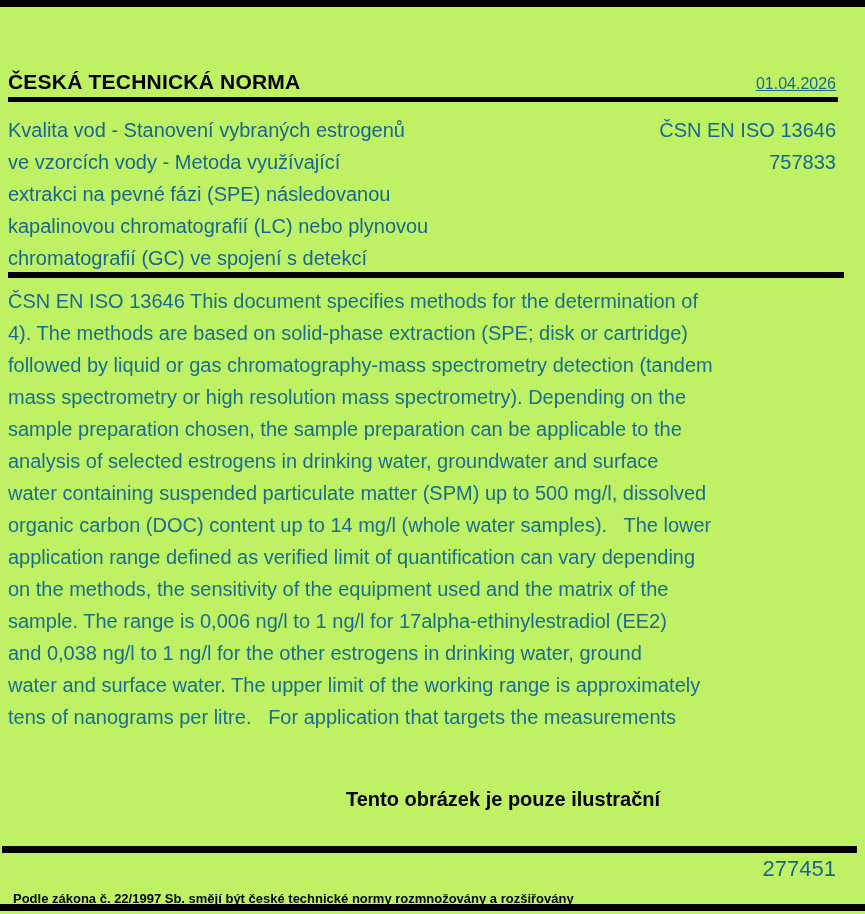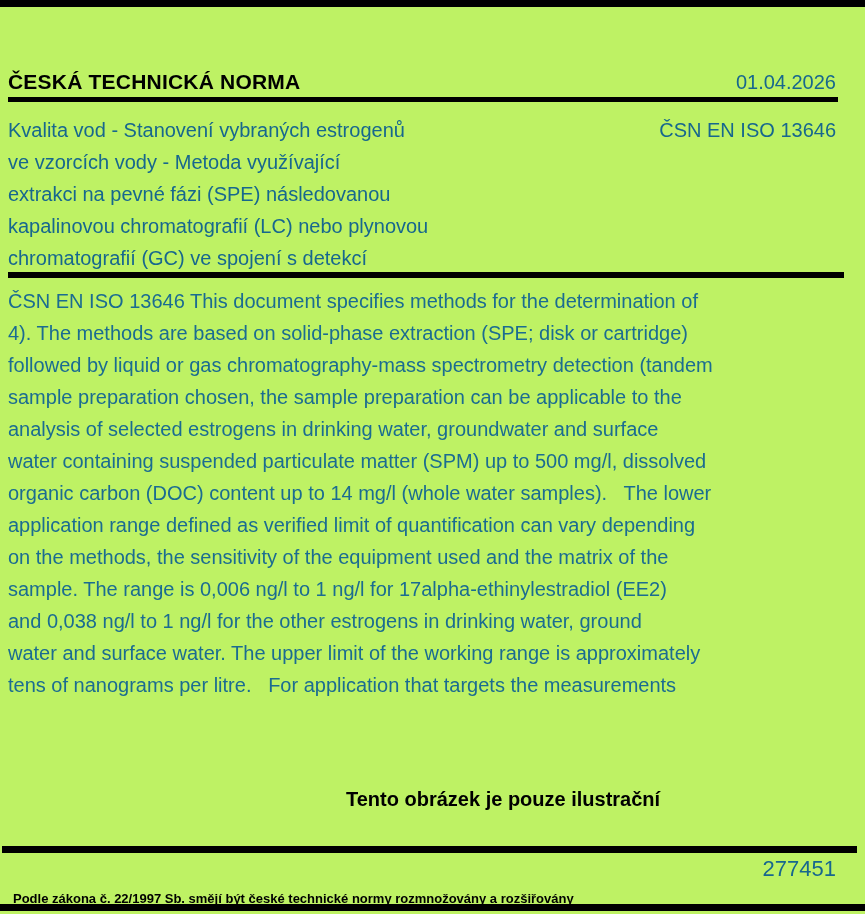--- a/index.html
+++ b/index.html
@@ -18,21 +18,21 @@
   .bottom-rule{left:0;top:904px;width:865px;height:7px;}
 
   .header-row{
     position:absolute;left:8px;right:29px;top:70px;
     display:flex;justify-content:space-between;align-items:baseline;
   }
   .header-title{
     font-size:21px;font-weight:bold;color:#000000;letter-spacing:0.2px;
   }
   .header-date{
-    font-size:20px;color:#17678E;
+    font-size:16px;color:#17678E;text-decoration:underline;
   }
 
   .title-row{
     position:absolute;left:8px;right:29px;top:114px;
     display:flex;justify-content:space-between;align-items:flex-start;
   }
   .title-left .tline{
     font-size:20px;line-height:32px;color:#17678E;white-space:pre;
   }
   .title-right{text-align:right;}
@@ -80,29 +80,31 @@
   <div class="title-row">
     <div class="title-left">
       <div class="tline">Kvalita vod - Stanovení vybraných estrogenů</div>
       <div class="tline">ve vzorcích vody - Metoda využívající</div>
       <div class="tline">extrakci na pevné fázi (SPE) následovanou</div>
       <div class="tline">kapalinovou chromatografií (LC) nebo plynovou</div>
       <div class="tline">chromatografií (GC) ve spojení s detekcí</div>
     </div>
     <div class="title-right">
       <div>ČSN EN ISO 13646</div>
+      <div>757833</div>
     </div>
   </div>
 
   <div class="rule main-rule"></div>
 
   <div class="body-text">
     <div class="bline">ČSN EN ISO 13646 This document specifies methods for the determination of</div>
     <div class="bline">4). The methods are based on solid-phase extraction (SPE; disk or cartridge)</div>
     <div class="bline">followed by liquid or gas chromatography-mass spectrometry detection (tandem</div>
+    <div class="bline">mass spectrometry or high resolution mass spectrometry). Depending on the</div>
     <div class="bline">sample preparation chosen, the sample preparation can be applicable to the</div>
     <div class="bline">analysis of selected estrogens in drinking water, groundwater and surface</div>
     <div class="bline">water containing suspended particulate matter (SPM) up to 500 mg/l, dissolved</div>
     <div class="bline">organic carbon (DOC) content up to 14 mg/l (whole water samples).   The lower</div>
     <div class="bline">application range defined as verified limit of quantification can vary depending</div>
     <div class="bline">on the methods, the sensitivity of the equipment used and the matrix of the</div>
     <div class="bline">sample. The range is 0,006 ng/l to 1 ng/l for 17alpha-ethinylestradiol (EE2)</div>
     <div class="bline">and 0,038 ng/l to 1 ng/l for the other estrogens in drinking water, ground</div>
     <div class="bline">water and surface water. The upper limit of the working range is approximately</div>
     <div class="bline">tens of nanograms per litre.   For application that targets the measurements</div>

